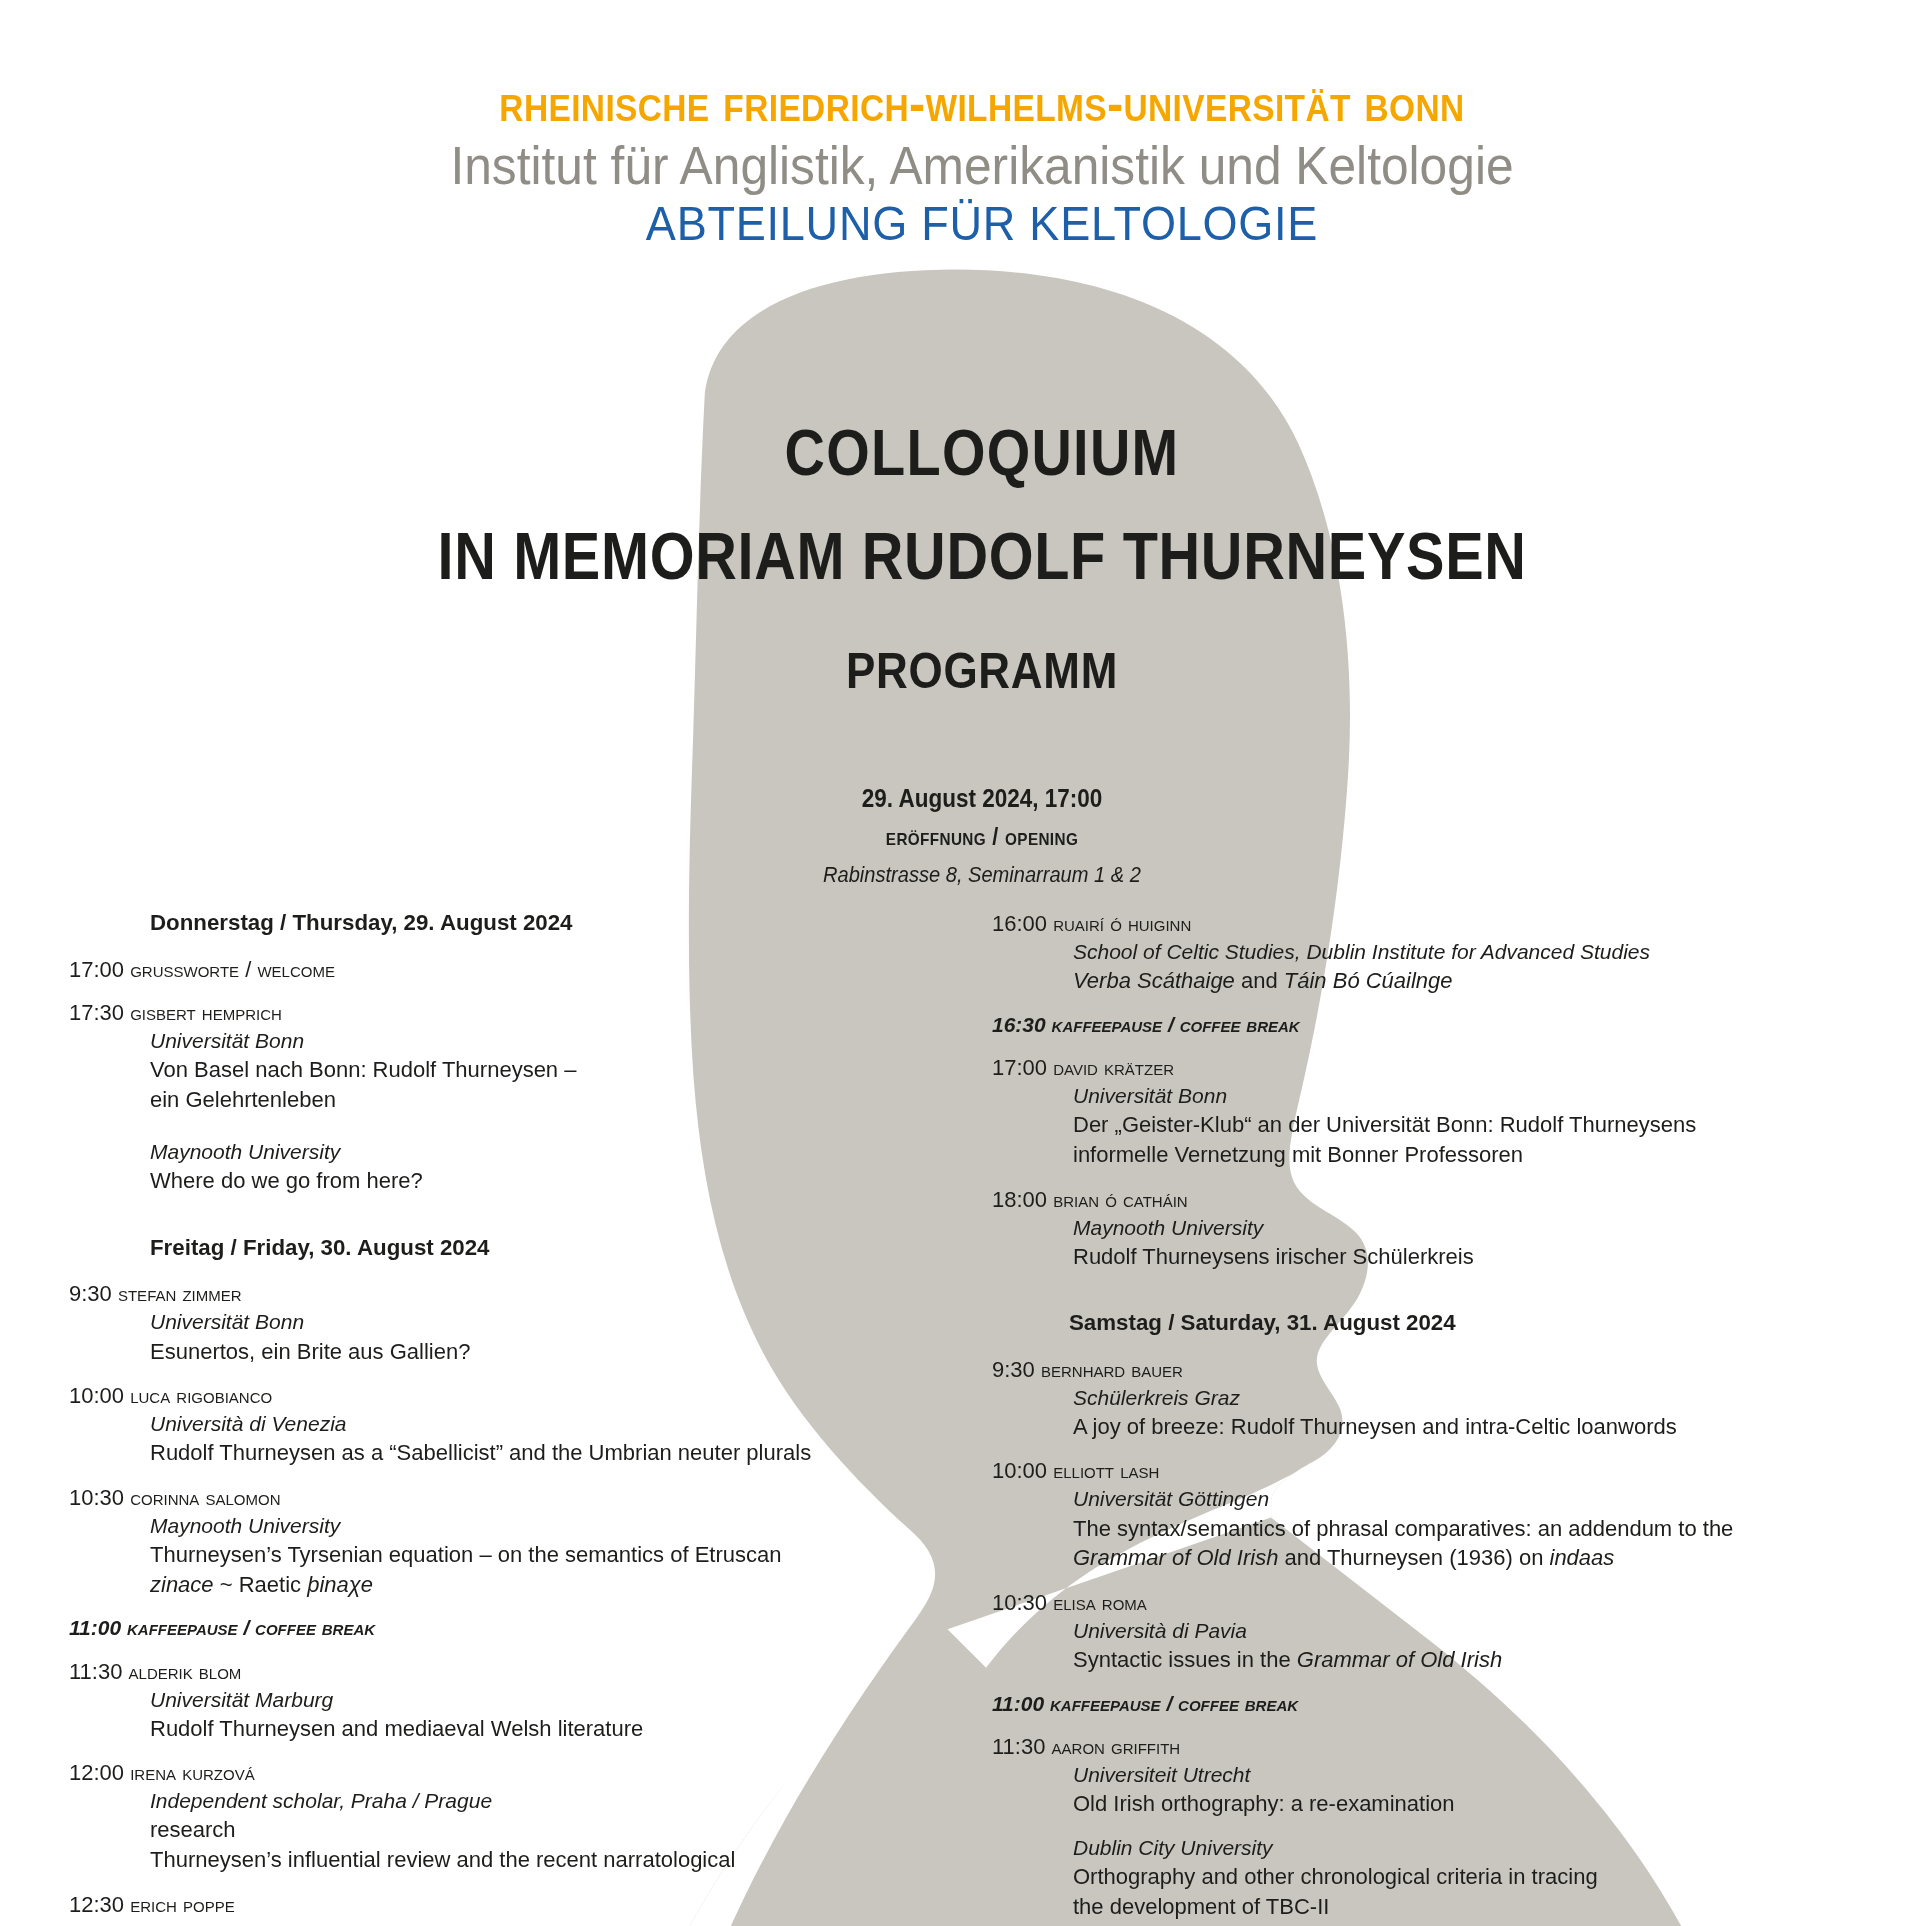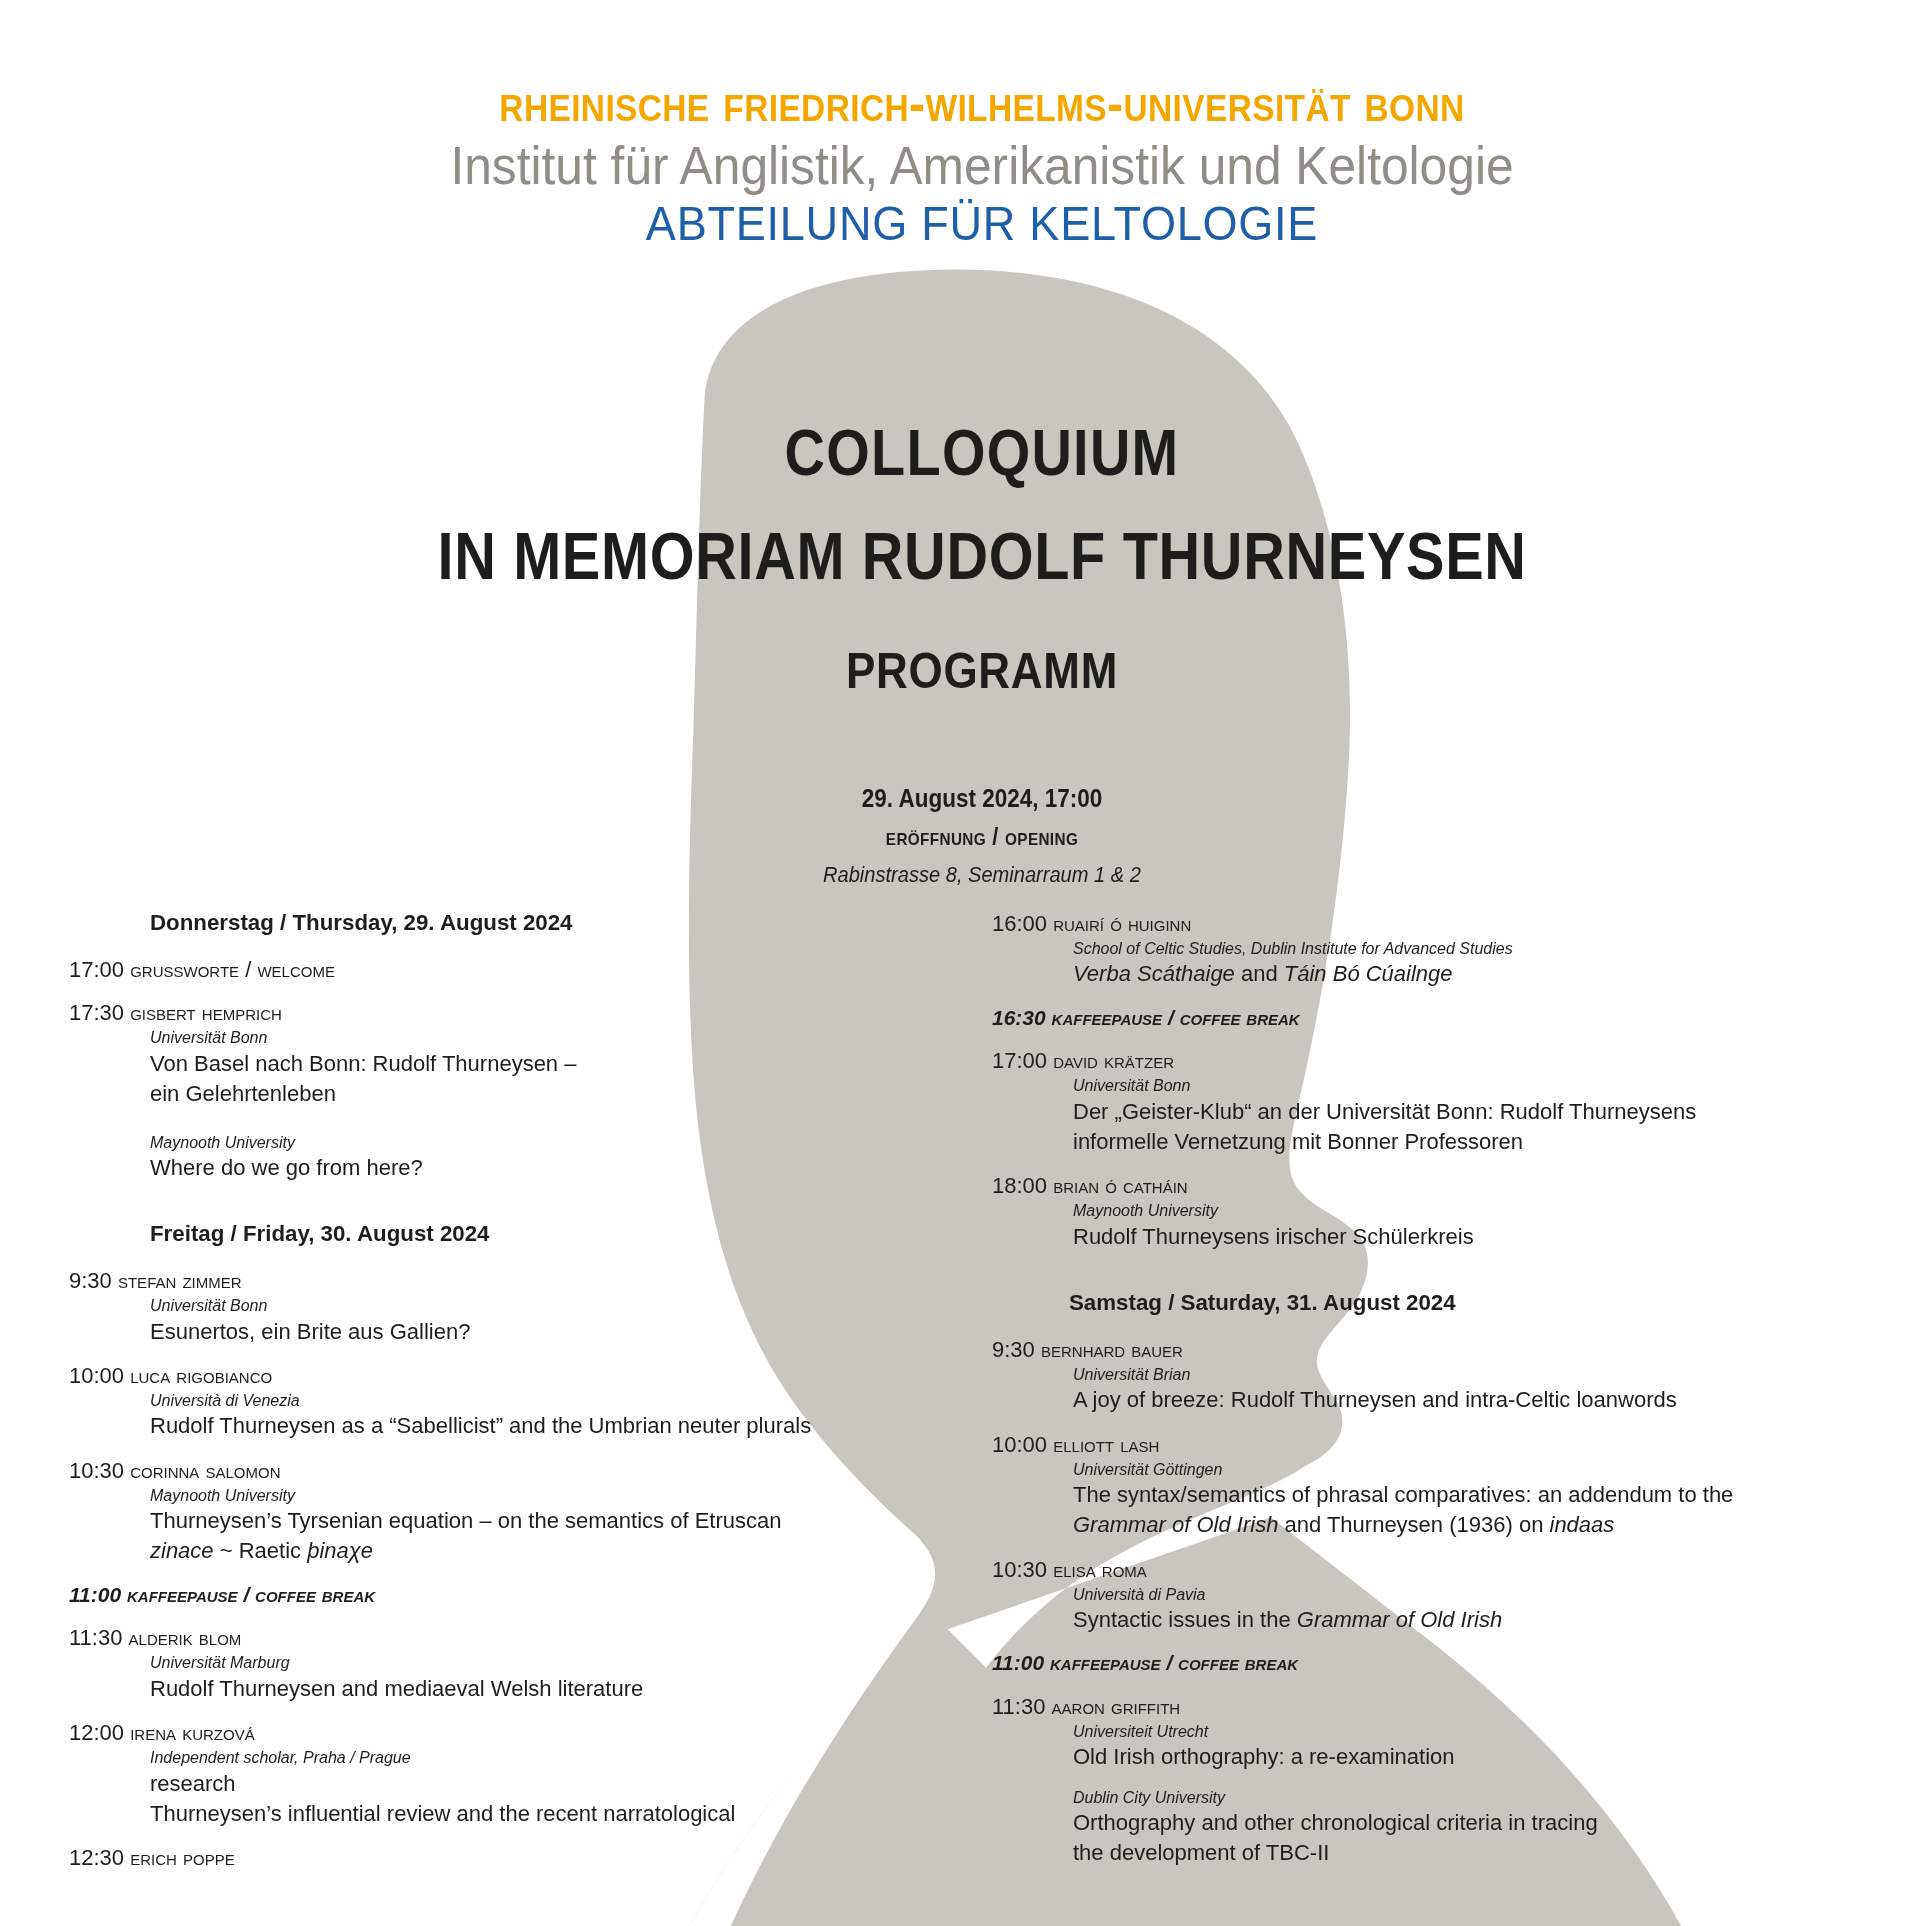--- a/index.html
+++ b/index.html
@@ -78,21 +78,21 @@
   .daytitle.sat{margin-left:77px;}
 
   .entry{margin-bottom:14.6px;}
   .entry-head{
     font-size:22px;line-height:1.32;white-space:nowrap;
     font-family:"Liberation Sans Narrow","Liberation Sans",sans-serif;
   }
   .entry-head .time{font-variant-numeric:lining-nums;}
   .entry-head .who{font-variant:small-caps;text-transform:lowercase;}
   .sub{
-    margin-left:81px;font-size:16px;line-height:1.34;font-style:italic;
+    margin-left:81px;font-size:21px;line-height:1.34;font-style:italic;
     font-family:"Liberation Sans Narrow","Liberation Sans",sans-serif;
   }
   .tl{
     margin-left:81px;font-size:22px;line-height:1.36;
     font-family:"Liberation Sans Narrow","Liberation Sans",sans-serif;
   }
   .tl i, .sub i{font-style:italic;}
   .break{
     font-size:21px;line-height:1.32;font-style:italic;margin-bottom:14.6px;
     font-variant:small-caps;text-transform:lowercase;
@@ -255,21 +255,21 @@
       <div class="entry-head"><span class="time">18:00</span>&nbsp;<span class="who">Brian Ó Catháin</span></div>
       <div class="sub">Maynooth University</div>
       <div class="tl">Rudolf Thurneysens irischer Schülerkreis</div>
     </div>
 
     <div style="height:23px"></div>
     <div class="daytitle sat">Samstag / Saturday, 31. August 2024</div>
 
     <div class="entry">
       <div class="entry-head"><span class="time">9:30</span>&nbsp;<span class="who">Bernhard Bauer</span></div>
-      <div class="sub">Universität Brian</div>
+      <div class="sub">Schülerkreis Graz</div>
       <div class="tl">A joy of breeze: Rudolf Thurneysen and intra-Celtic loanwords</div>
     </div>
 
     <div class="entry">
       <div class="entry-head"><span class="time">10:00</span>&nbsp;<span class="who">Elliott Lash</span></div>
       <div class="sub">Universität Göttingen</div>
       <div class="tl">The syntax/semantics of phrasal comparatives: an addendum to the</div>
       <div class="tl"><i>Grammar of Old Irish</i><span> and Thurneysen (1936) on </span><i>indaas</i></div>
     </div>
 

